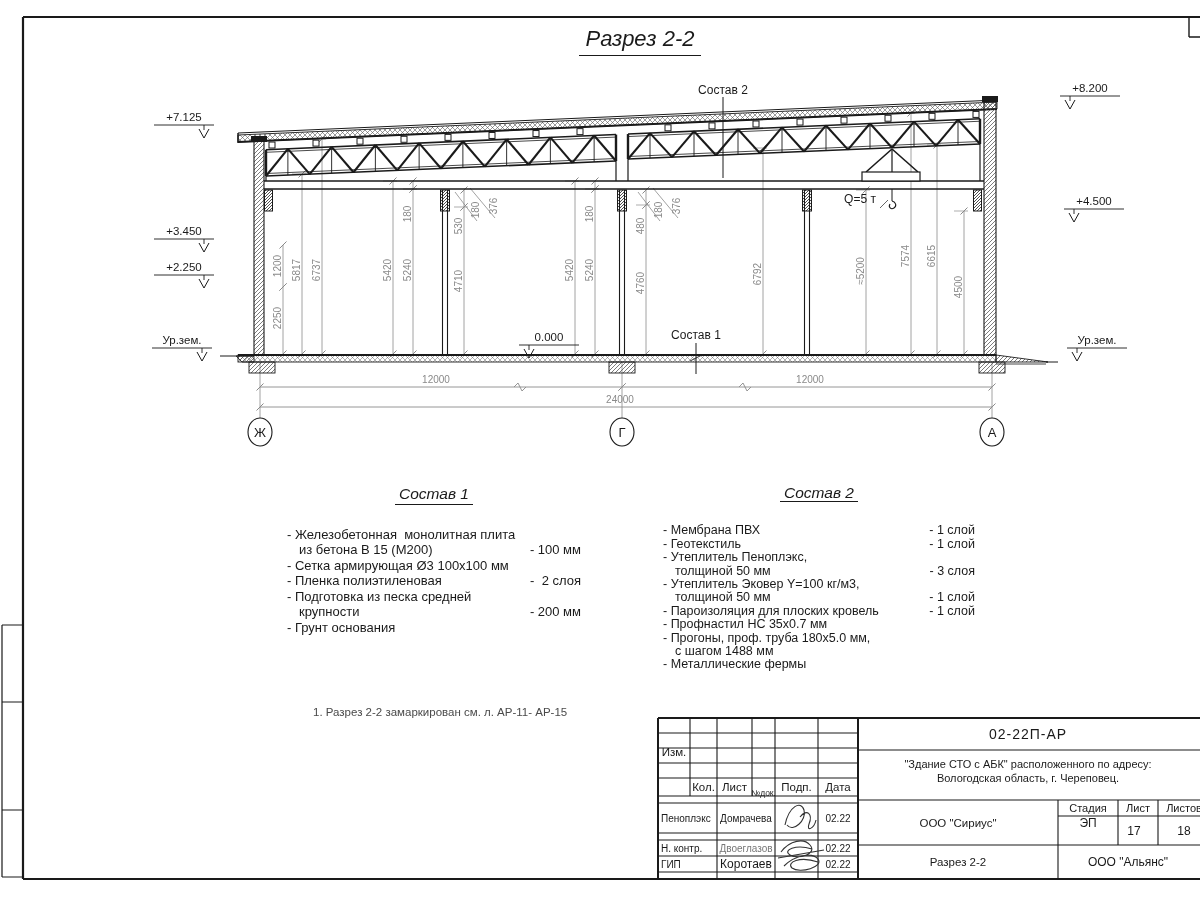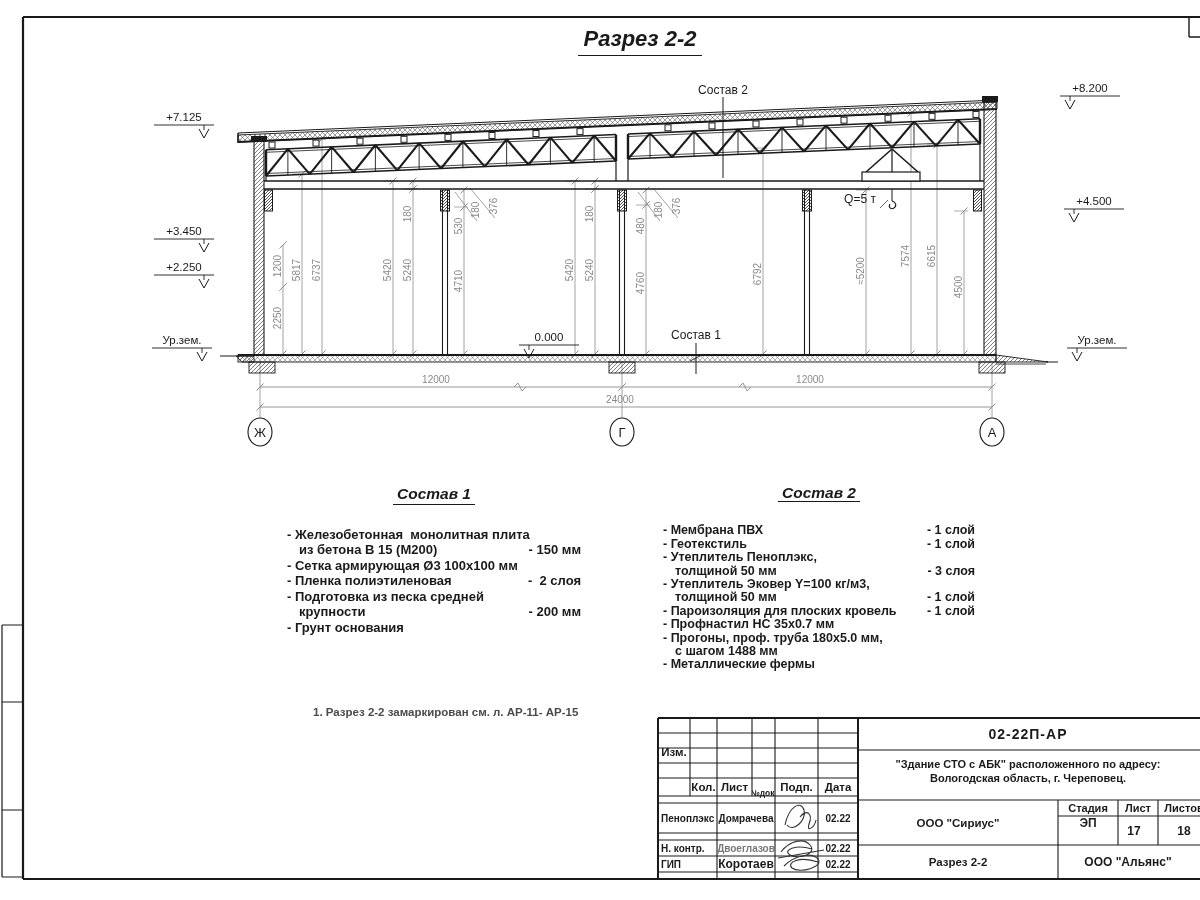--- a/index.html
+++ b/index.html
@@ -1,18 +1,18 @@
 <!DOCTYPE html>
 <html><head>
 <meta charset="utf-8">
 <style>
   html,body{margin:0;padding:0;background:#e8e8e8;}
   #sheet{position:relative;width:1200px;height:900px;background:#ffffff;overflow:hidden;
          font-family:"Liberation Sans",sans-serif;color:#1a1a1a;}
-  .abs{position:absolute;font-weight:bold;}
+  .abs{position:absolute;}
   #drawing-svg{position:absolute;left:0;top:0;}
   #drawing-svg text{font-family:"Liberation Sans",sans-serif;}
 
   
   .dwg-title{left:548px;top:26px;width:184px;text-align:center;font-size:22px;font-style:italic;}
   .dwg-title span{display:inline-block;border-bottom:1.6px solid #1a1a1a;padding:0 6px 3px 6px;}
 
   
   .cl{font-size:13px;line-height:15.5px;}
   .cl2{font-size:12.5px;line-height:13.4px;}
@@ -379,21 +379,21 @@
   </svg>
 
   <div class="abs dwg-title">
     <span>Разрез 2-2</span>
   </div>
 
   <div class="abs cl" style="left:287px;top:486px;width:294px;">
     <div class="cl-title"><span>Состав 1</span></div>
     <div class="cl-items">
         <div class="cl-line"><span>- Железобетонная  монолитная плита</span></div>
-        <div class="cl-line"><span class="ind">из бетона В 15 (М200)</span><span class="cl-val">- 150 мм</span></div>
+        <div class="cl-line"><span class="ind">из бетона В 15 (М200)</span><span class="cl-val">- 100 мм</span></div>
         <div class="cl-line"><span>- Сетка армирующая Ø3 100х100 мм</span></div>
         <div class="cl-line"><span>- Пленка полиэтиленовая</span><span class="cl-val">-  2 слоя</span></div>
         <div class="cl-line"><span>- Подготовка из песка средней</span></div>
         <div class="cl-line"><span class="ind">крупности</span><span class="cl-val">- 200 мм</span></div>
         <div class="cl-line"><span>- Грунт основания</span></div>
       </div>
   </div>
 
   <div class="abs cl2" style="left:663px;top:486px;width:312px;">
     <div class="cl-title"><span>Состав 2</span></div>

